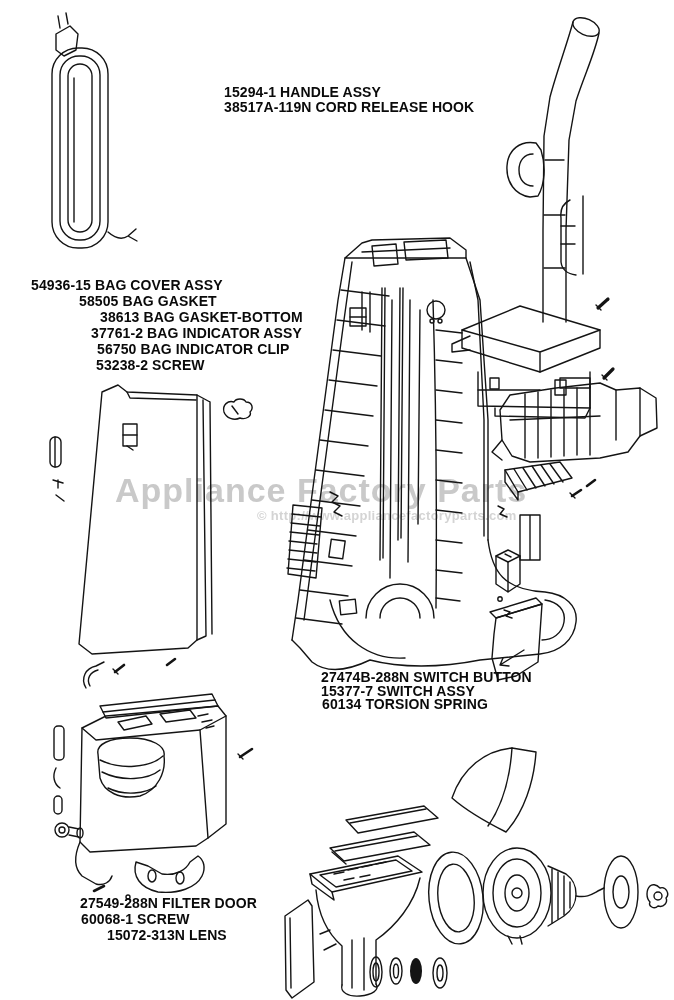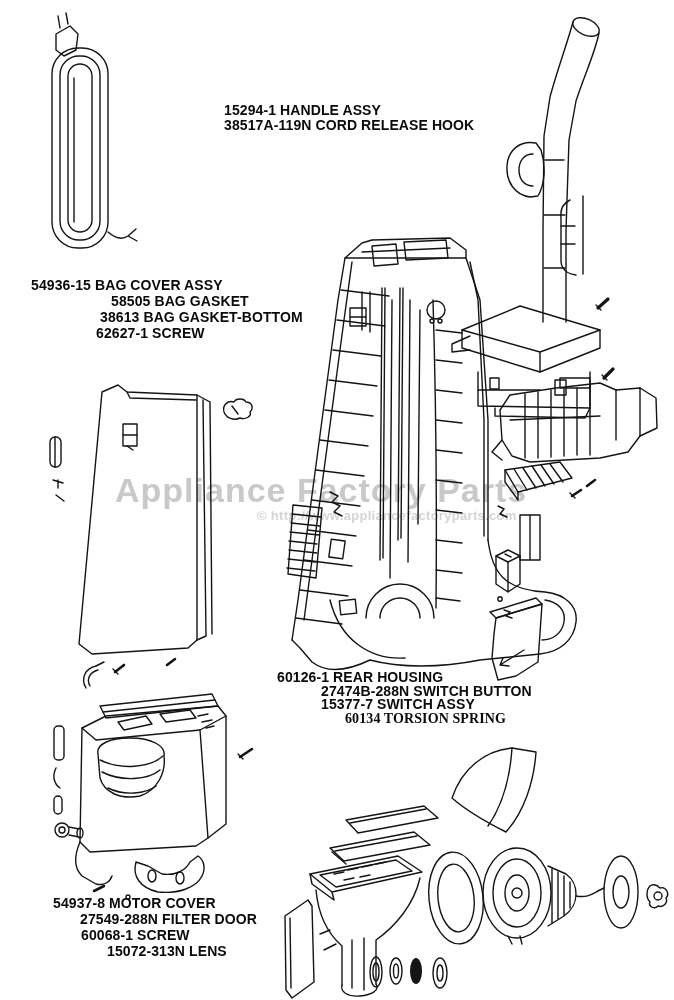--- a/index.html
+++ b/index.html
@@ -24,31 +24,31 @@
   svg.art{position:absolute;left:0;top:0;z-index:2;}
   svg.art *{stroke:var(--line);fill:none;stroke-width:1.4;stroke-linecap:round;stroke-linejoin:round;}
   svg.art .w2{stroke-width:2.6;}
   svg.art .w3{stroke-width:3.2;}
   svg.art .fill{fill:var(--line);stroke:none;}
   .co{
     position:absolute;z-index:3;color:var(--text);white-space:nowrap;
     font:bold 14px/16px "Liberation Sans",sans-serif;letter-spacing:0.1px;
   }
   .co div{white-space:nowrap;}
-  .co-handle{left:224px;top:103px;line-height:15px;}
+  .co-handle{left:224px;top:85px;line-height:15px;}
   .co-handle .i2{}
   .co-bagcover{left:31px;top:277px;line-height:16px;}
-  .co-bagcover .i2{margin-left:80px;}
+  .co-bagcover .i2{margin-left:48px;}
   .co-bagcover .i3{margin-left:69px;text-align:center;}
   .co-bagcover .i4{margin-left:60px;}
   .co-bagcover .i5{margin-left:66px;}
   .co-bagcover .i6{margin-left:65px;}
   .co-rearhousing{left:277px;top:671px;line-height:13.5px;}
   .co-rearhousing .i2,.co-rearhousing .i3{margin-left:44px;}
-  .co-rearhousing .i4{margin-left:68px;font-family:Liberation Serif, serif;}
+  .co-rearhousing .i4{margin-left:45px;}
   .co-motorcover{left:53px;top:895px;line-height:16px;}
   .co-motorcover .i2{margin-left:27px;}
   .co-motorcover .i3{margin-left:28px;}
   .co-motorcover .i4{margin-left:54px;}
 </style>
 </head>
 <body>
 
 <div class="stage">
 
@@ -274,30 +274,30 @@
 
   <div class="co co-handle">
     <div class="i1">15294-1 HANDLE ASSY</div>
     <div class="i2">38517A-119N CORD RELEASE HOOK</div>
   </div>
 
   <div class="co co-bagcover">
     <div class="i1">54936-15 BAG COVER ASSY</div>
     <div class="i2">58505 BAG GASKET</div>
     <div class="i3">38613 BAG GASKET-BOTTOM</div>
-    <div class="i6">62627-1 SCREW</div>
+    <div class="i4">37761-2 BAG INDICATOR ASSY</div>
+    <div class="i5">56750 BAG INDICATOR CLIP</div>
+    <div class="i6">53238-2 SCREW</div>
   </div>
 
   <div class="co co-rearhousing">
-    <div class="i1">60126-1 REAR HOUSING</div>
     <div class="i2">27474B-288N SWITCH BUTTON</div>
     <div class="i3">15377-7 SWITCH ASSY</div>
     <div class="i4">60134 TORSION SPRING</div>
   </div>
 
   <div class="co co-motorcover">
-    <div class="i1">54937-8 MOTOR COVER</div>
     <div class="i2">27549-288N FILTER DOOR</div>
     <div class="i3">60068-1 SCREW</div>
     <div class="i4">15072-313N LENS</div>
   </div>
 
 </div>
 
 </body></html>

